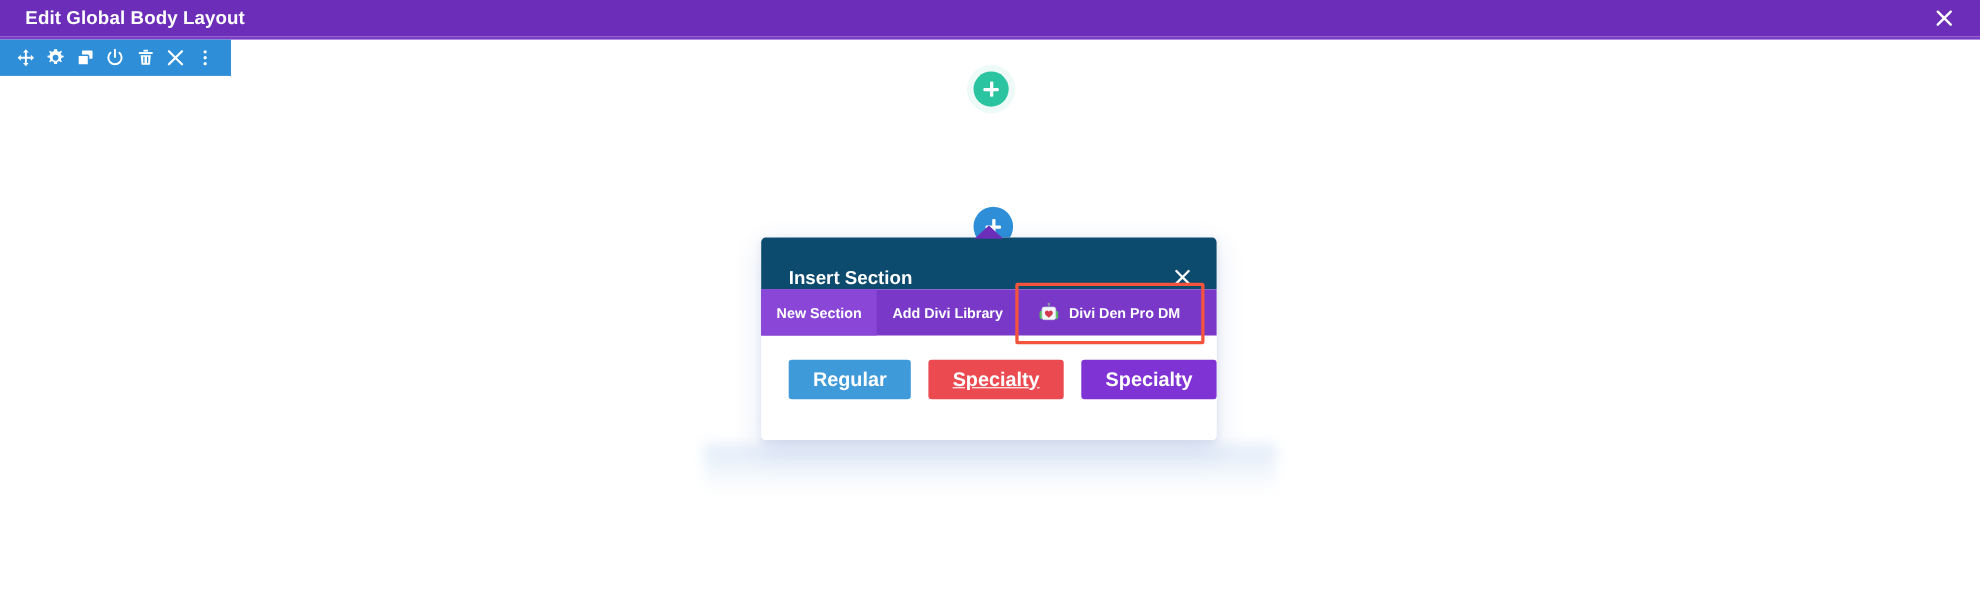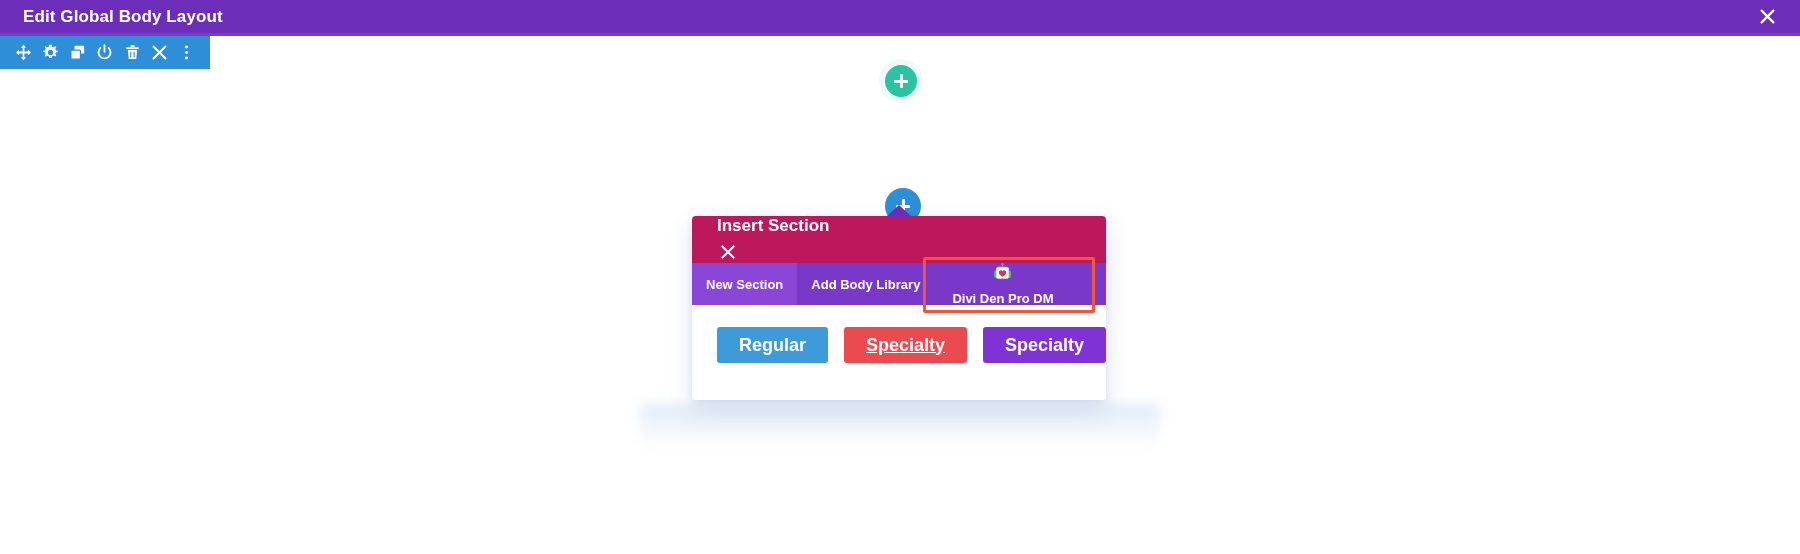--- a/index.html
+++ b/index.html
@@ -126,28 +126,27 @@
   }
   .modal {
     width: 414px;
     background: #ffffff;
     border-radius: 4px;
     overflow: visible;
     box-shadow: 0 8px 26px rgba(40,80,170,.14),
                 0 2px 7px rgba(40,80,170,.10);
   }
   .modal-header {
-    background: #be185d;
+    background: #0c4a6e;
     height: 47px;
     border-radius: 4px 4px 0 0;
     display: flex;
-    align-items: flex-start;
+    align-items: flex-end;
     justify-content: space-between;
     padding: 0 20px 0 25px;
-    flex-direction: column;
   }
   .modal-title {
     color: #ffffff;
     font-size: 17px;
     font-weight: bold;
   }
   .modal-close {
     width: 22px; height: 22px;
     display: flex; align-items: center; justify-content: center;
     cursor: pointer;
@@ -169,21 +168,20 @@
     font-weight: bold;
     padding: 0 14px;
     cursor: pointer;
     white-space: nowrap;
   }
   .tab.active { background: #8a46d6; }
   .tab.dm {
     gap: 9px;
     padding-left: 18px;
     padding-right: 18px;
-    flex-direction: column;
   }
   .dm-icon {
     width: 19px; height: 19px;
     flex: 0 0 19px;
     display: block;
   }
 
   
   .highlight-box {
     position: absolute;
@@ -333,21 +331,21 @@
         </div>
       </div>
 
       <div class="modal-tabs">
 
         <div class="tab active">
           <span>New Section</span>
         </div>
 
         <div class="tab">
-          <span>Add Body Library</span>
+          <span>Add Divi Library</span>
         </div>
 
         <div class="tab dm">
           <svg class="dm-icon" viewBox="0 0 24 24">
             <path d="M3.4 9.5 a2.1 2.1 0 0 1 2.1 2.1 v5.4 a2.1 2.1 0 0 1 -4.2 0 v-5.4 a2.1 2.1 0 0 1 2.1 -2.1z" fill="#57b85c"></path>
             <path d="M20.6 9.5 a2.1 2.1 0 0 1 2.1 2.1 v5.4 a2.1 2.1 0 0 1 -4.2 0 v-5.4 a2.1 2.1 0 0 1 2.1 -2.1z" fill="#57b85c"></path>
             <rect x="4.2" y="5.3" width="15.6" height="14.4" rx="2.4" fill="#f3f6fb" stroke="#cfd8e6" stroke-width="0.9"></rect>
             <path d="M12 17.4 c-2.9 -2.0 -4.6 -3.5 -4.6 -5.5 a2.45 2.45 0 0 1 4.6 -1.3 a2.45 2.45 0 0 1 4.6 1.3 c0 2.0 -1.7 3.5 -4.6 5.5z" fill="#d33a52"></path>
             <rect x="11.2" y="1.6" width="1.6" height="3.4" rx="0.8" fill="#8d97a8"></rect>
             <circle cx="12" cy="1.6" r="1.5" fill="#8d97a8"></circle>

